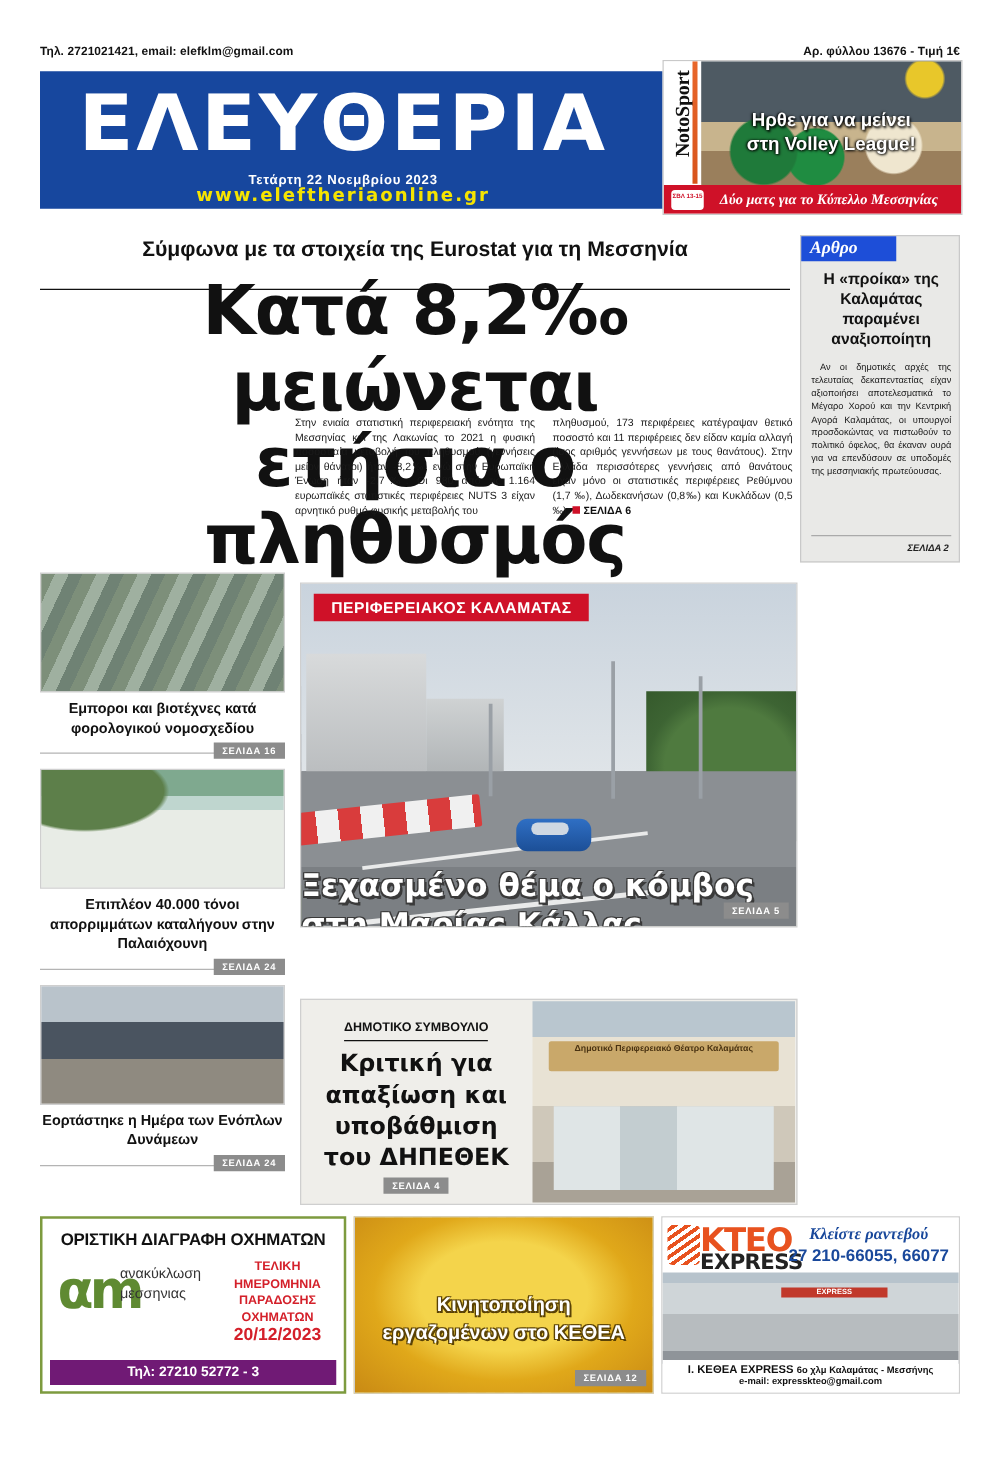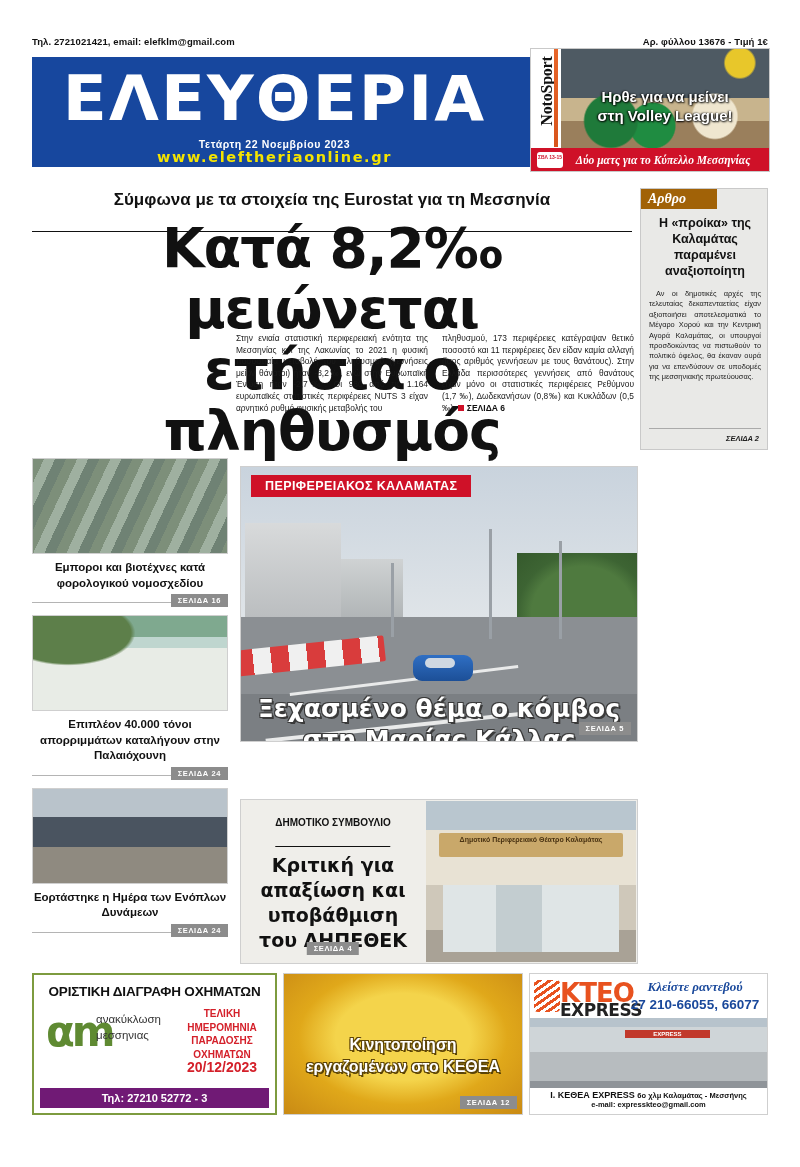--- a/index.html
+++ b/index.html
@@ -73,21 +73,21 @@
   .lead{position:absolute;left:236px;top:333px;width:398px;height:118px;
         display:flex;gap:14px;}
   .lead .col{width:192px;font-size:8.4px;line-height:11.6px;color:#1a1a1a;
         text-align:justify;font-family:"Liberation Sans", sans-serif;}
   .sel-inline{display:inline-block;font-size:8.5px;font-weight:bold;color:#111;white-space:nowrap;}
   .sq{display:inline-block;width:6px;height:6px;background:#cf1128;margin-right:3px;}
 
   
   .article{position:absolute;left:640px;top:188px;width:128px;height:262px;
      background:#e9e9e7;border:1px solid #c9c9c9;box-sizing:border-box;}
-  .article-tab{position:absolute;left:0;top:0;width:76px;height:20px;background:#a16207;
+  .article-tab{position:absolute;left:0;top:0;width:76px;height:20px;background:#1d4ed8;
      color:#fff;font-family:"Liberation Serif", serif;font-style:italic;font-weight:bold;
      font-size:14px;line-height:20px;padding-left:7px;box-sizing:border-box;}
   .article-title{position:absolute;left:7px;top:26px;width:114px;text-align:center;
      font-size:12.5px;line-height:16px;font-weight:bold;color:#111;}
   .article-body{position:absolute;left:8px;top:100px;width:112px;font-size:7.4px;
      line-height:10.4px;color:#1a1a1a;text-align:justify;text-indent:7px;}
   .article-sel{position:absolute;right:8px;bottom:6px;font-size:7.5px;font-weight:bold;
      font-style:italic;color:#222;}
   .article-rule{position:absolute;left:8px;bottom:20px;width:112px;border-top:1px solid #aaa;}
 
@@ -132,35 +132,35 @@
   .mp-kerb{position:absolute;left:0;right:0;top:288px;height:10px;background:#d6d6d2;
       transform:rotate(-2deg);}
   .mp-barrier{position:absolute;left:-6px;top:176px;width:150px;height:26px;
       background:repeating-linear-gradient(90deg,#d93c3c 0 18px,#f0f0f0 18px 36px);
       transform:rotate(-6deg);border-radius:2px;}
   .mp-car{position:absolute;left:172px;top:188px;width:60px;height:26px;
       background:linear-gradient(#2f6fc4,#1c4f97);border-radius:9px;}
   .mp-car:after{content:"";position:absolute;left:12px;top:3px;width:30px;height:10px;
       background:#cfd8e2;border-radius:5px;}
   .mp-pole{position:absolute;width:3px;background:#9aa0a6;}
-  .mp-title{position:absolute;left:0;right:0;top:226px;text-align:center;
+  .mp-title{position:absolute;left:0;right:0;top:226px;
       color:#fff;font-size:25px;line-height:31px;font-weight:bold;
       text-shadow:2px 2px 0 #3a3a3a, -1px -1px 0 #3a3a3a, 1px -1px 0 #3a3a3a, -1px 1px 0 #3a3a3a;
       font-family:"DejaVu Sans", sans-serif;}
   .mp-label{position:absolute;left:10px;top:8px;background:#cf1128;color:#fff;
       font-size:12.5px;font-weight:bold;letter-spacing:0.4px;padding:4px 14px;}
   .mp-sel{position:absolute;right:6px;bottom:6px;background:#8c8c8c;color:#fff;
       font-size:7.5px;font-weight:bold;letter-spacing:0.6px;padding:2px 7px;}
 
   
   .council{position:absolute;left:240px;top:799px;width:398px;height:165px;
       border:1px solid #cfcfcf;box-sizing:border-box;display:flex;background:#efeeea;}
   .council-text{width:184px;position:relative;padding:12px 8px 0;box-sizing:border-box;}
   .council-kicker{text-align:center;font-size:10px;font-weight:bold;color:#111;
-      border-bottom:1px solid #111;padding-bottom:18px;display:inline-block;
+      border-bottom:1px solid #111;padding-bottom:4px;display:inline-block;
       position:relative;left:50%;transform:translateX(-50%);}
   .council-title{text-align:center;font-size:19px;line-height:25px;font-weight:bold;
       color:#111;margin-top:6px;font-family:"DejaVu Sans", sans-serif;}
   .council-sel{position:absolute;left:50%;transform:translateX(-50%);bottom:8px;
       background:#8c8c8c;color:#fff;font-size:7.5px;font-weight:bold;
       letter-spacing:0.6px;padding:2px 7px;}
   .council-photo{flex:1;margin:1px;background:
       linear-gradient(#b9c6cf 0 18%, #e8e2d4 18% 52%, #cfc8ba 52% 80%, #a9a296 80% 100%);
       position:relative;overflow:hidden;}
   .council-sign{position:absolute;left:6%;top:20%;right:6%;height:15%;

